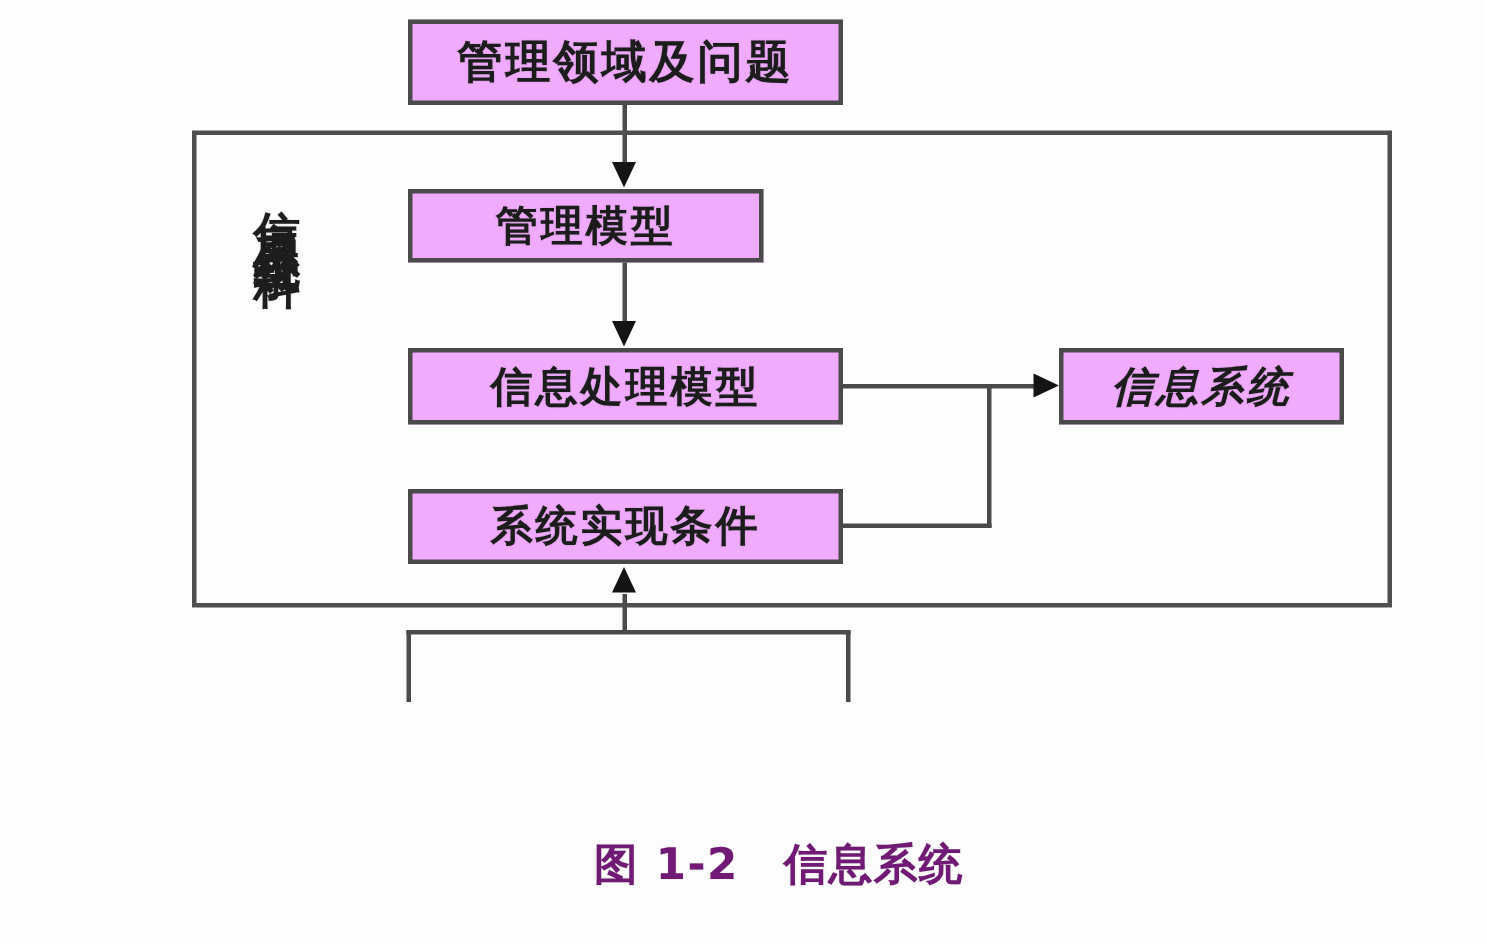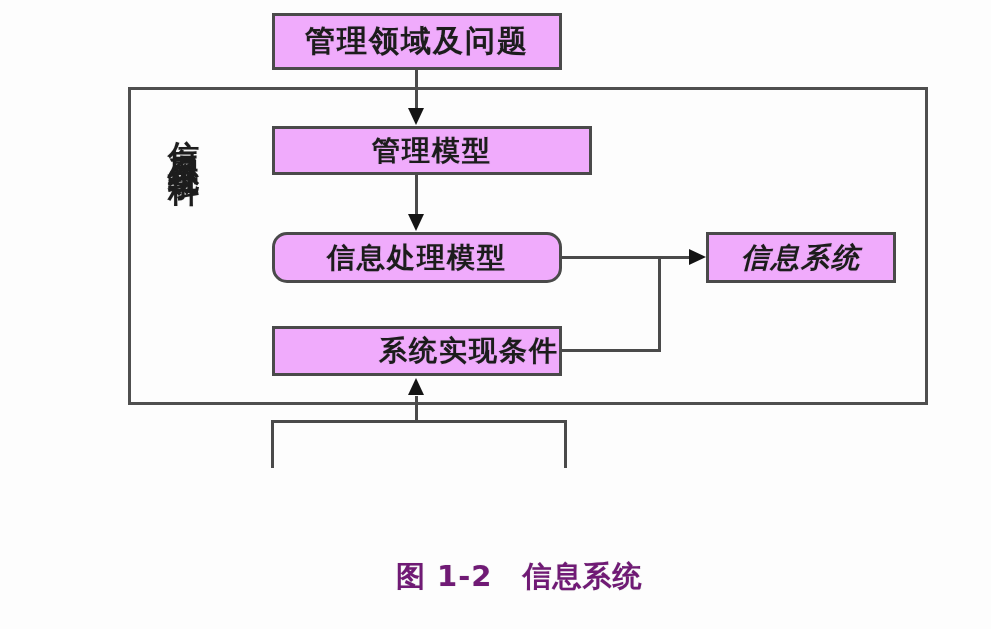--- a/index.html
+++ b/index.html
@@ -117,32 +117,32 @@
     <span>管理领域及问题</span>
   </div>
 
   <div class="ln ln-v" style="left:415px; top:70px; height:42px;"></div>
   <div class="arrow-down" style="left:408px; top:108px;"></div>
 
   <div class="container-box" style="left:128px; top:87px; width:800px; height:318px;"></div>
 
   <div class="vlabel" style="left:168px; top:116px; font-size:31px;">信息系统学科</div>
 
-  <div class="node" style="left:272px; top:126px; width:320px; height:49px; font-size:28px;">
+  <div class="node" style="left:272px; top:126px; width:237px; height:49px; font-size:28px;">
     <span>管理模型</span>
   </div>
 
   <div class="ln ln-v" style="left:415px; top:175px; height:42px;"></div>
   <div class="arrow-down" style="left:408px; top:214px;"></div>
 
-  <div class="node" style="left:272px; top:232px; width:290px; height:51px; font-size:28px;border-radius:15px;">
+  <div class="node" style="left:272px; top:232px; width:290px; height:51px; font-size:28px;">
     <span>信息处理模型</span>
   </div>
 
-  <div class="node" style="left:272px; top:326px; width:290px; height:50px; font-size:28px;justify-content:flex-end;">
+  <div class="node" style="left:272px; top:326px; width:290px; height:50px; font-size:28px;">
     <span>系统实现条件</span>
   </div>
 
   <div class="node" style="left:706px; top:232px; width:190px; height:51px; font-size:28px;font-style:italic;">
     <span>信息系统</span>
   </div>
 
   <div class="ln ln-h" style="left:562px; top:256px; width:99px;"></div>
   <div class="ln ln-h" style="left:562px; top:349px; width:99px;"></div>
   <div class="ln ln-v" style="left:658px; top:256px; height:96px;"></div>

